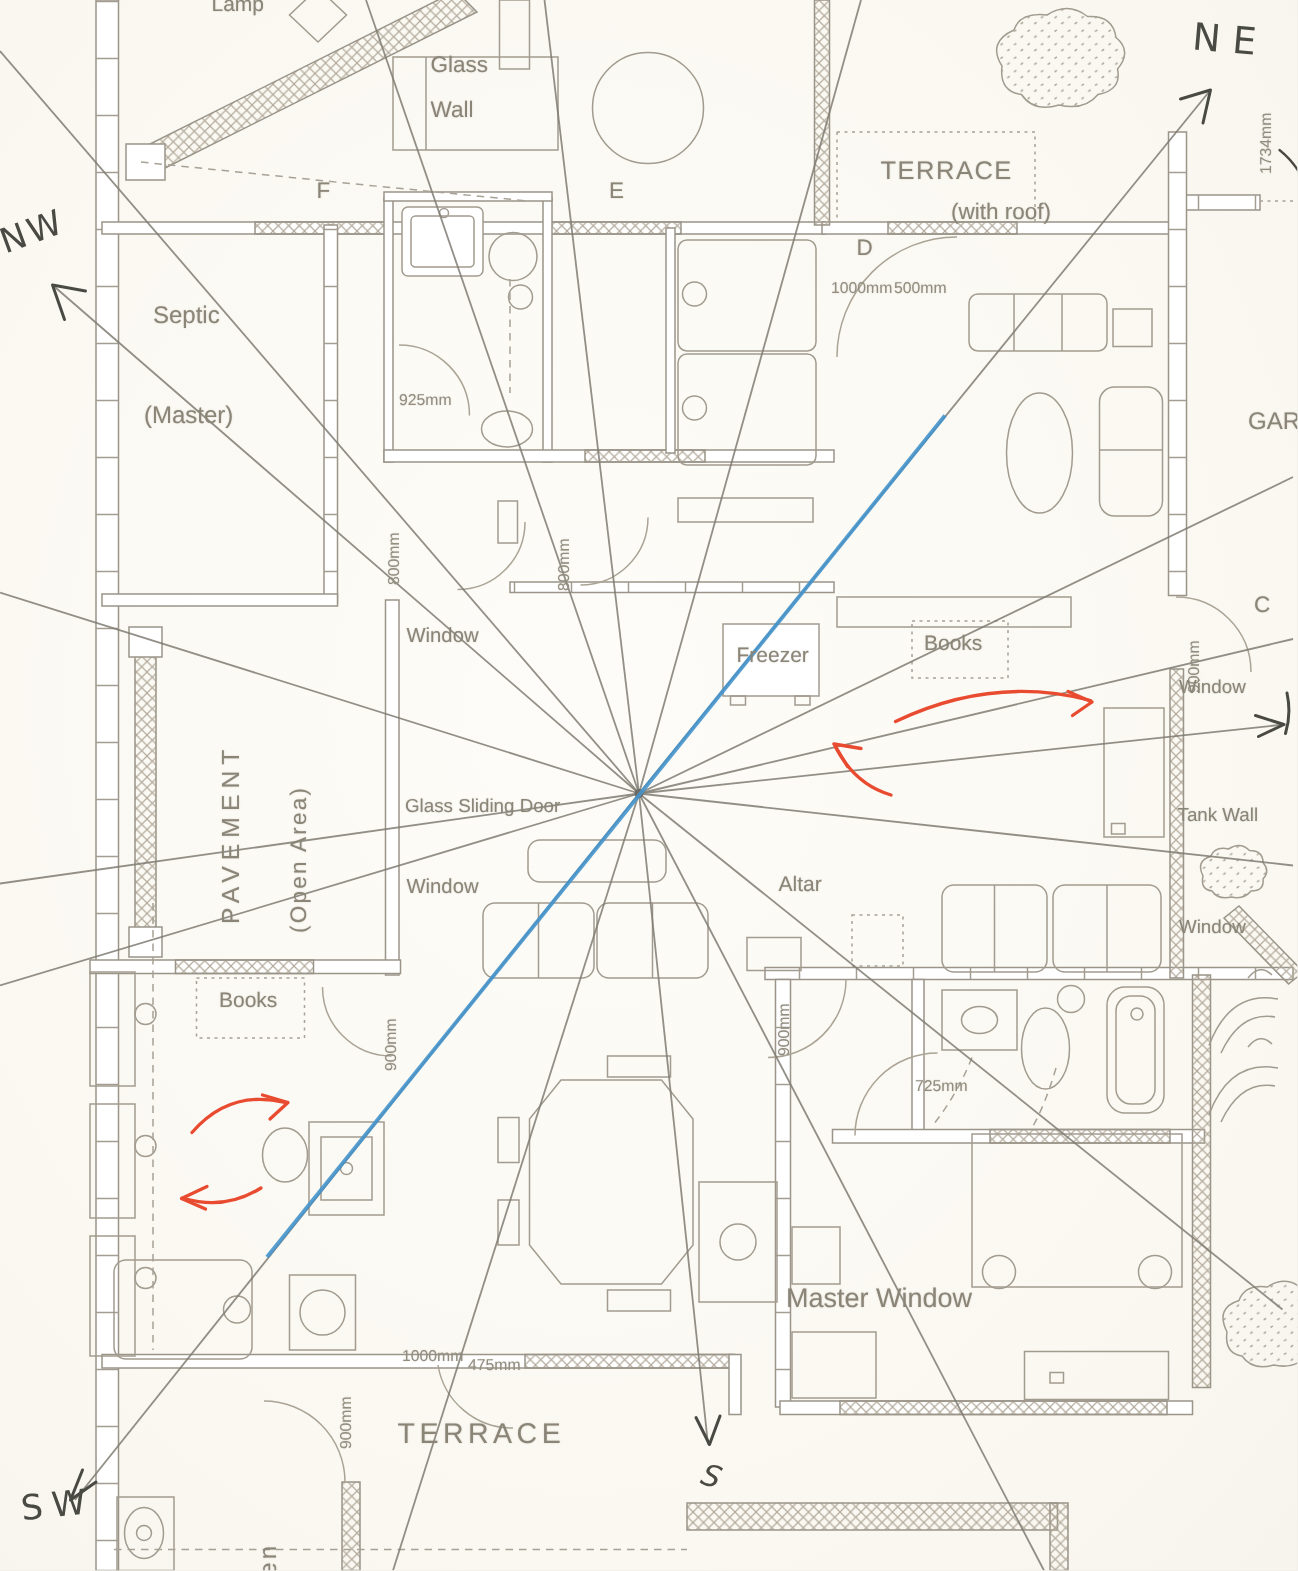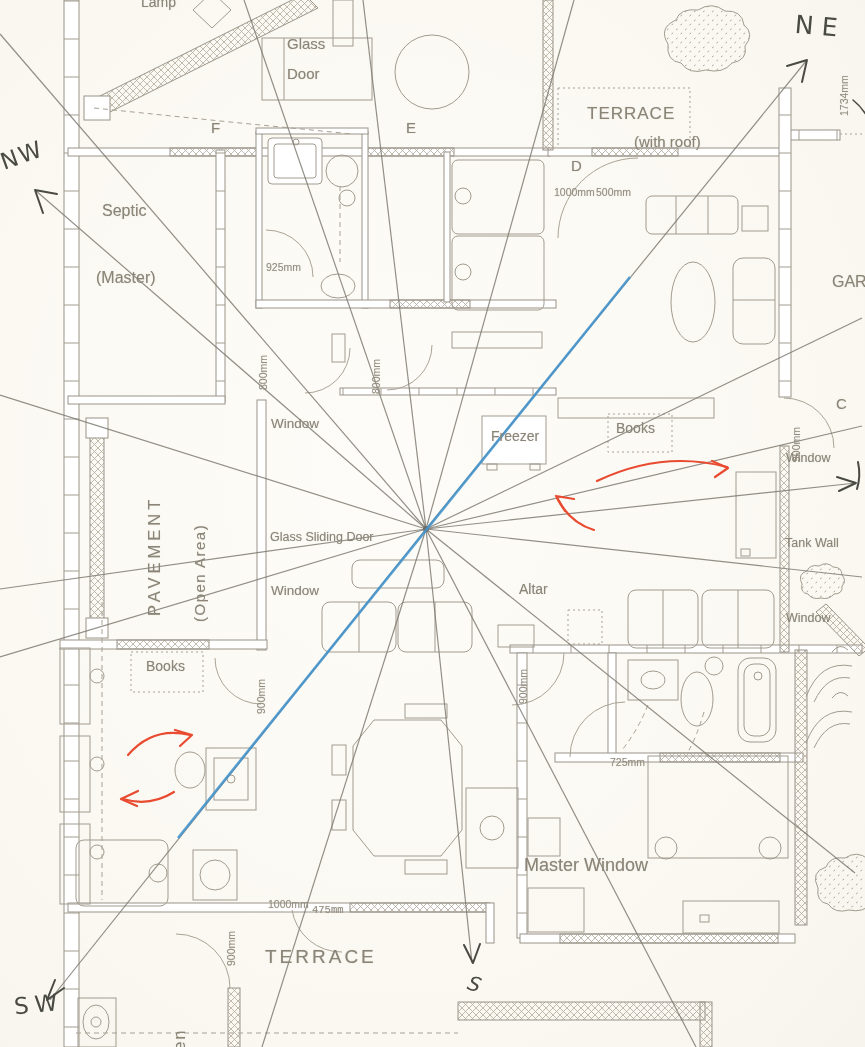--- a/index.html
+++ b/index.html
@@ -301,21 +301,21 @@
     <path d="M556 496 L574 499 M556 496 L565 511"></path>
     <path d="M128 755 Q153 726 190 735"></path>
     <path d="M192 735 L175 730 M192 735 L180 746"></path>
     <path d="M174 792 Q150 807 123 799"></path>
     <path d="M121 799 L138 791 M121 799 L137 806"></path>
   </g>
 </svg>
 
 <div class="lbl" style="left:141px;top:-5px;font-size:14px;">Lamp</div>
 <div class="lbl" style="left:287px;top:36px;font-size:15px;">Glass</div>
-<div class="lbl" style="left:287px;top:66px;font-size:15px;">Door</div>
+<div class="lbl" style="left:287px;top:66px;font-size:15px;">Wall</div>
 
 <div class="lbl" style="left:211px;top:120px;font-size:15px;">F</div>
 <div class="lbl" style="left:406px;top:120px;font-size:15px;">E</div>
 <div class="lbl" style="left:571px;top:158px;font-size:15px;">D</div>
 <div class="lbl" style="left:836px;top:396px;font-size:15px;">C</div>
 
 <div class="lbl" style="left:102px;top:203px;font-size:16px;">Septic</div>
 <div class="lbl" style="left:96px;top:270px;font-size:16px;">(Master)</div>
 
 <div class="lbl" style="left:587px;top:105px;font-size:17px;letter-spacing:1px;">TERRACE</div>
@@ -343,26 +343,26 @@
 
 <div class="dim" style="left:266px;top:262px;">925mm</div>
 <div class="dim vtext" style="left:258px;top:390px;">800mm</div>
 <div class="dim vtext" style="left:371px;top:394px;">800mm</div>
 
 <div class="lbl" style="left:519px;top:582px;font-size:14px;">Altar</div>
 <div class="dim vtext" style="left:518px;top:704px;">900mm</div>
 <div class="dim vtext" style="left:256px;top:714px;">900mm</div>
 
 <div class="lbl" style="left:146px;top:659px;font-size:14px;">Books</div>
-<div class="dim" style="left:610px;top:757px;">725mm</div>
+<div class="dim" style="left:610px;top:719px;">725mm</div>
 
 <div class="lbl" style="left:524px;top:856px;font-size:18px;">Master Window</div>
 
 <div class="dim" style="left:268px;top:899px;">1000mm</div>
-<div class="dim" style="left:312px;top:905px;font-family:Liberation Mono, monospace;">475mm</div>
+<div class="dim" style="left:312px;top:905px;">475mm</div>
 <div class="dim vtext" style="left:226px;top:966px;">900mm</div>
 
 <div class="lbl" style="left:265px;top:947px;font-size:19px;letter-spacing:3px;">TERRACE</div>
 <div class="lbl vtext" style="left:172px;top:1096px;font-size:16px;letter-spacing:2px;">Kitchen</div>
 
 <div class="hand" style="left:0px;top:144px;font-size:23px;letter-spacing:2px;transform:rotate(-20deg);">NW</div>
 <div class="hand" style="left:795px;top:14px;font-size:25px;letter-spacing:8px;transform:rotate(5deg);">NE</div>
 <div class="hand" style="left:14px;top:993px;font-size:23px;letter-spacing:6px;transform:rotate(-6deg);">SW</div>
 <div class="hand" style="left:468px;top:974px;font-size:20px;font-style:italic;transform:rotate(18deg);">S</div>
 

